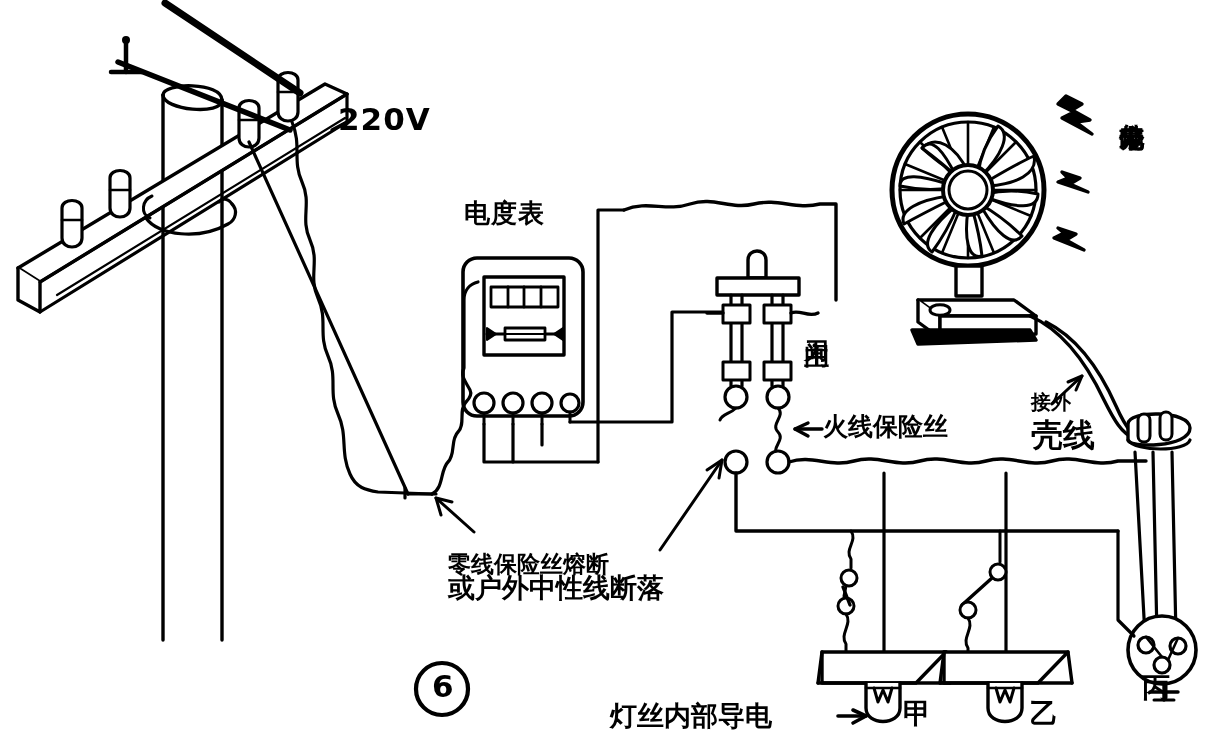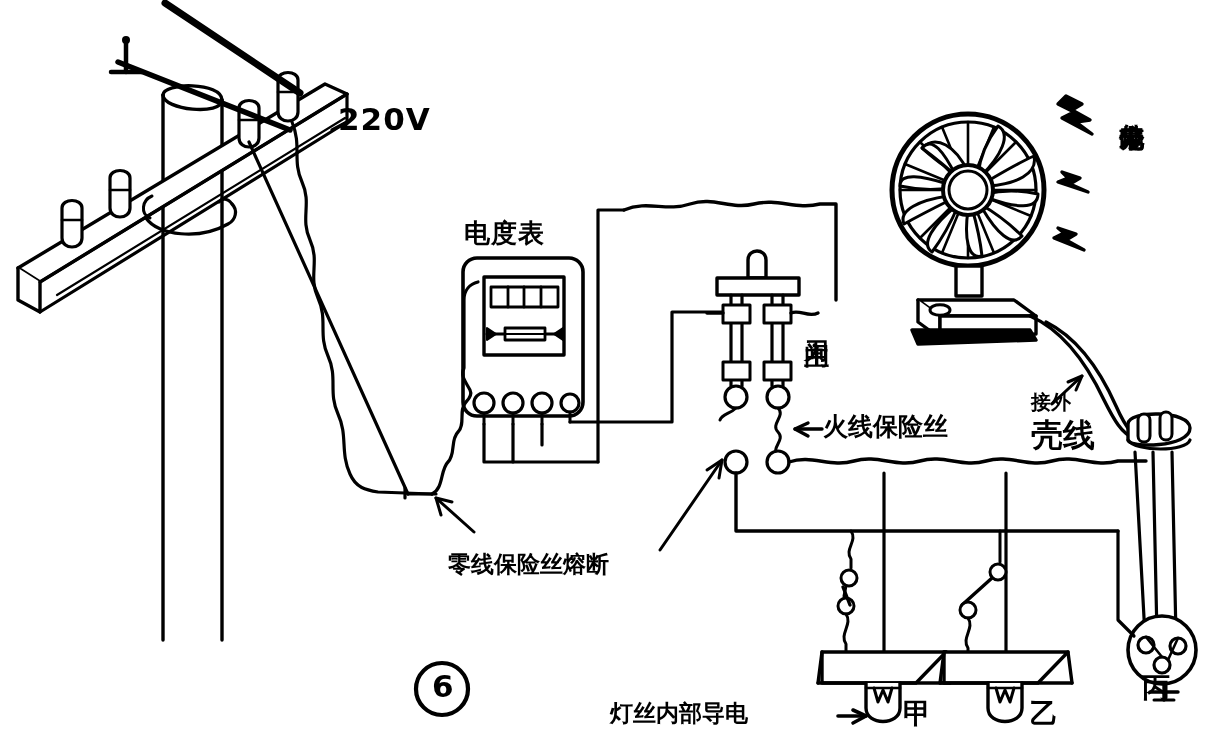--- a/index.html
+++ b/index.html
@@ -302,34 +302,35 @@
 
     <g>
       <circle cx="442" cy="689" r="26" stroke-width="4.2" fill="#fff"></circle>
     </g>
 
   </g>
 </svg>
 
 <div class="lbl cjk" style="left:338px;top:104px;font-size:31px;letter-spacing:1px;">220V</div>
 
-<div class="lbl cjk" style="left:464px;top:220px;font-size:26px;letter-spacing:1px;">电度表</div>
+<div class="lbl cjk" style="left:464px;top:200px;font-size:26px;letter-spacing:1px;">电度表</div>
 
 <div class="lbl cjk vert" style="left:803px;top:322px;font-size:25px;line-height:1.05;">主闸刀</div>
 
 <div class="lbl cjk" style="left:823px;top:414px;font-size:25px;letter-spacing:0px;text-align:center;">火线保险丝</div>
 
 <div class="lbl cjk" style="left:448px;top:553px;font-size:23px;letter-spacing:0px;">零线保险丝熔断</div>
+<div class="lbl cjk" style="left:448px;top:574px;font-size:27px;letter-spacing:0px;">或户外中性线断落</div>
 
 <div class="lbl cjk vert" style="left:1118px;top:104px;font-size:25px;line-height:1.05;">电扇外壳带电</div>
 
 <div class="lbl cjk" style="left:1031px;top:392px;font-size:20px;">接外</div>
 <div class="lbl cjk" style="left:1031px;top:419px;font-size:32px;">壳线</div>
 
-<div class="lbl cjk" style="left:610px;top:702px;font-size:23px;">灯丝内部导电</div>
+<div class="lbl cjk" style="left:610px;top:702px;font-size:27px;">灯丝内部导电</div>
 
 <div class="lbl cjk" style="left:903px;top:700px;font-size:28px;">甲</div>
 <div class="lbl cjk" style="left:1030px;top:700px;font-size:28px;">乙</div>
 <div class="lbl cjk" style="left:1142px;top:674px;font-size:28px;">丙</div>
 
 <div class="lbl" style="left:432px;top:671px;font-size:31px;font-weight:bold;">6</div>
 
 </div>
 
 </body></html>

